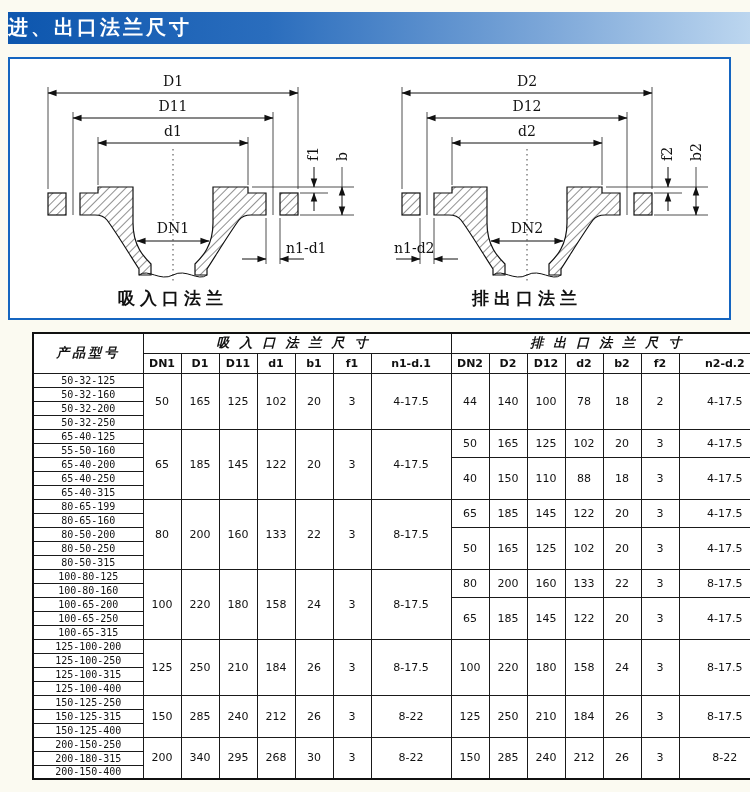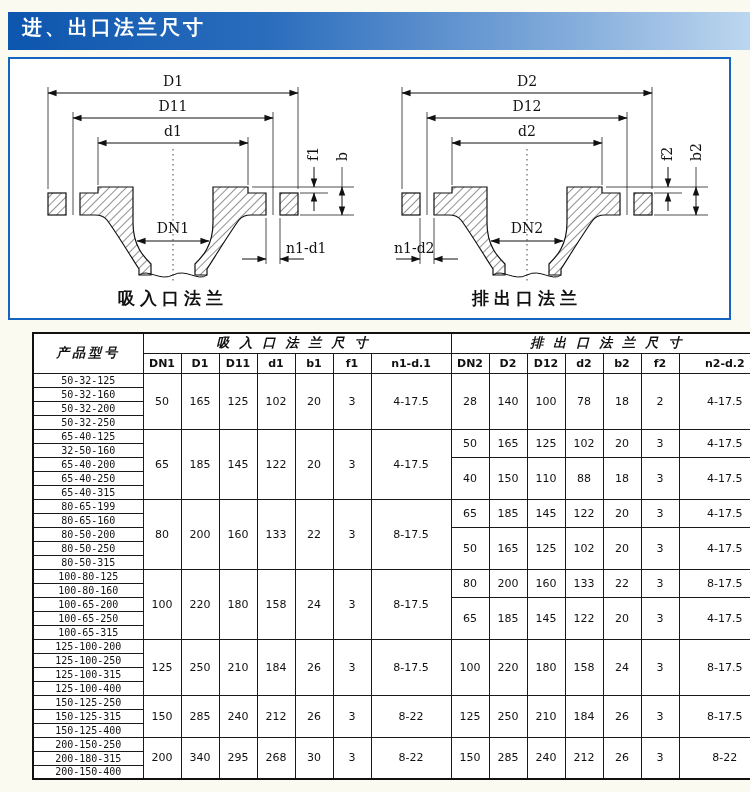--- a/index.html
+++ b/index.html
@@ -1,21 +1,21 @@
 <!DOCTYPE html>
 <html><head>
 <meta charset="utf-8">
 <style>
   html,body{margin:0;padding:0;}
   body{width:750px;height:792px;background:#fbfaf1;overflow:hidden;font-family:"Liberation Sans",sans-serif;}
   .page{position:relative;width:750px;height:792px;}
 
-  .banner{position:absolute;left:8px;top:12px;width:742px;height:38px;box-sizing:border-box;
+  .banner{position:absolute;left:8px;top:12px;width:742px;height:32px;box-sizing:border-box;
     background:linear-gradient(90deg,#0d56ae 0%,#2a6dbd 35%,#7ba6d8 72%,#bcd6ef 100%);
-    color:#fff;font-weight:bold;font-size:20px;line-height:30px;padding-left:14px;letter-spacing:3px;}
+    color:#fff;font-weight:bold;font-size:20px;line-height:30px;letter-spacing:3px;}
 
   .dbox{position:absolute;left:8px;top:57px;width:719px;height:259px;background:#fff;border:2px solid #1565c0;}
   .diag{position:absolute;top:4px;}
   .diag.left{left:28px;}
   .diag.right{left:382px;}
 
   svg text{fill:#111;}
   .lbl{font:14px "DejaVu Serif","Liberation Serif",serif;text-anchor:middle;}
   .lbl.start{text-anchor:start;}
   .cap{font:bold 17px "DejaVu Serif","Liberation Serif",serif;text-anchor:middle;letter-spacing:5px;}
@@ -205,21 +205,21 @@
       <tbody id="tbody">
           <tr>
             <td class="model">50-32-125</td>
             <td rowspan="4">50</td>
             <td rowspan="4">165</td>
             <td rowspan="4">125</td>
             <td rowspan="4">102</td>
             <td rowspan="4">20</td>
             <td rowspan="4">3</td>
             <td rowspan="4">4-17.5</td>
-            <td rowspan="4">28</td>
+            <td rowspan="4">44</td>
             <td rowspan="4">140</td>
             <td rowspan="4">100</td>
             <td rowspan="4">78</td>
             <td rowspan="4">18</td>
             <td rowspan="4">2</td>
             <td rowspan="4">4-17.5</td>
           </tr>
           <tr>
             <td class="model">50-32-160</td>
           </tr>
@@ -240,21 +240,21 @@
             <td rowspan="5">4-17.5</td>
             <td rowspan="2">50</td>
             <td rowspan="2">165</td>
             <td rowspan="2">125</td>
             <td rowspan="2">102</td>
             <td rowspan="2">20</td>
             <td rowspan="2">3</td>
             <td rowspan="2">4-17.5</td>
           </tr>
           <tr>
-            <td class="model">32-50-160</td>
+            <td class="model">55-50-160</td>
           </tr>
           <tr>
             <td class="model">65-40-200</td>
             <td rowspan="3">40</td>
             <td rowspan="3">150</td>
             <td rowspan="3">110</td>
             <td rowspan="3">88</td>
             <td rowspan="3">18</td>
             <td rowspan="3">3</td>
             <td rowspan="3">4-17.5</td>

